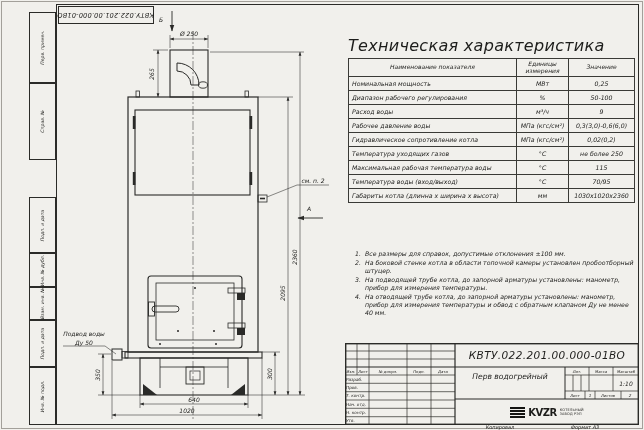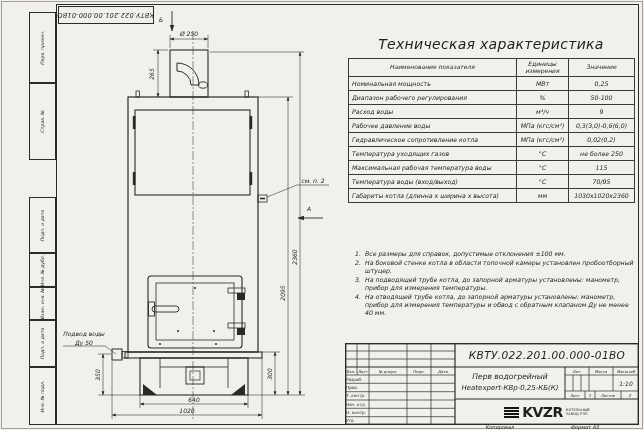--- a/index.html
+++ b/index.html
@@ -9,37 +9,37 @@
   .frame{position:absolute;left:56px;top:4px;width:583px;height:421px;border:1.6px solid #2b2b28;box-sizing:border-box;}
   .mbox{position:absolute;left:29px;width:27px;border:1px solid #2b2b28;box-sizing:border-box;
         display:flex;align-items:center;justify-content:center;}
   .mbox span{transform:rotate(-90deg);white-space:nowrap;font-size:4.6px;font-style:italic;color:#2b2b28;}
   .stamp{position:absolute;left:58px;top:6px;width:96px;height:18px;border:1px solid #2b2b28;box-sizing:border-box;
          display:flex;align-items:center;justify-content:center;background:#f1f0ec;}
   .stamp span{transform:rotate(180deg);font-size:6.6px;font-style:italic;white-space:nowrap;letter-spacing:.2px;}
   .drawing{position:absolute;left:57px;top:5px;}
   svg .ln{stroke:#2a2a28;fill:none;}
   svg .t{font-family:"DejaVu Sans",sans-serif;font-style:italic;font-size:6px;fill:#1d1d1b;}
-  .spec-title{position:absolute;left:348px;top:36px;width:286px;text-align:center;
-              font-size:14px;font-style:italic;letter-spacing:.3px;}
+  .spec-title{position:absolute;left:348px;top:36px;width:286px;
+              font-size:16px;font-style:italic;letter-spacing:.3px;}
   .spec{position:absolute;left:348px;top:58px;border-collapse:collapse;table-layout:fixed;width:286px;
         font-size:6.2px;font-style:italic;}
   .spec th,.spec td{border:1px solid #3a3a36;padding:0 3px;height:14px;font-weight:normal;box-sizing:border-box;}
   .spec th{height:18px;text-align:center;font-size:6px;line-height:1.15;}
   .spec td.c{text-align:center;padding:0 1px;}
   .notes{position:absolute;left:352px;top:250px;width:283px;font-size:6.2px;font-style:italic;line-height:1.3;}
   .note{display:flex;gap:4px;margin-bottom:1px;}
   .note .n{flex:0 0 9px;text-align:right;}
   .titleblock{position:absolute;left:345px;top:343px;width:294px;height:82px;}
   .tbt{position:absolute;display:flex;align-items:center;justify-content:center;font-style:italic;
        white-space:nowrap;color:#1d1d1b;}
   .logo{position:absolute;left:110px;top:57px;width:184px;height:24px;display:flex;align-items:center;justify-content:center;gap:3px;}
   .logo-mark{width:15px;height:11px;background:#141412;
              background-image:repeating-linear-gradient(to bottom,#141412 0 2px,#f1f0ec 2px 3px);}
-  .logo-text{font-weight:bold;font-size:14px;letter-spacing:-.5px;font-style:normal;text-align:center;}
+  .logo-text{font-weight:bold;font-size:10px;letter-spacing:-.5px;font-style:normal;text-align:center;}
   .logo-sub{font-size:3.4px;line-height:1.25;font-style:normal;letter-spacing:.2px;}
   .footnote{position:absolute;top:424px;font-size:5px;font-style:italic;text-align:center;}
 </style>
 </head>
 <body>
 
 <div class="sheet">
   <div class="trim"></div>
   <div class="frame"></div>
 
@@ -281,21 +281,20 @@
         <line x1="244" y1="24" x2="244" y2="48" stroke-width="0.7"></line>
         <line x1="268" y1="24" x2="268" y2="48" stroke-width="0.7"></line>
         <line x1="240" y1="48" x2="240" y2="56" stroke-width="0.7"></line>
         <line x1="250" y1="48" x2="250" y2="56" stroke-width="0.7"></line>
         <line x1="276" y1="48" x2="276" y2="56" stroke-width="0.7"></line>
       </g>
     </svg>
 
     <span class="tbt" style="left:110px;top:0;width:184px;height:24px;font-size:10.5px;letter-spacing:.4px;">КВТУ.022.201.00.000-01ВО</span>
     <span class="tbt" style="left:110px;top:26px;width:110px;height:14px;font-size:7.6px;">Перв водогрейный</span>
-    <span class="tbt" style="left:108px;top:38px;width:114px;height:13px;font-size:7px;">Heatexpert-КВр-0,25-КБ(К)</span>
 
     <span class="tbt" style="left:0;top:24px;width:12px;height:8px;font-size:3.8px;">Изм.</span>
     <span class="tbt" style="left:12px;top:24px;width:12px;height:8px;font-size:3.8px;">Лист</span>
     <span class="tbt" style="left:24px;top:24px;width:38px;height:8px;font-size:3.8px;">№ докум.</span>
     <span class="tbt" style="left:62px;top:24px;width:24px;height:8px;font-size:3.8px;">Подп.</span>
     <span class="tbt" style="left:86px;top:24px;width:24px;height:8px;font-size:3.8px;">Дата</span>
 
     <span class="tbt" style="left:1px;top:32px;width:22px;height:8.3px;font-size:4.2px;justify-content:flex-start;">Разраб.</span>
     <span class="tbt" style="left:1px;top:40.3px;width:22px;height:8.3px;font-size:4.2px;justify-content:flex-start;">Пров.</span>
     <span class="tbt" style="left:1px;top:48.7px;width:22px;height:8.3px;font-size:4.2px;justify-content:flex-start;">Т. контр.</span>

